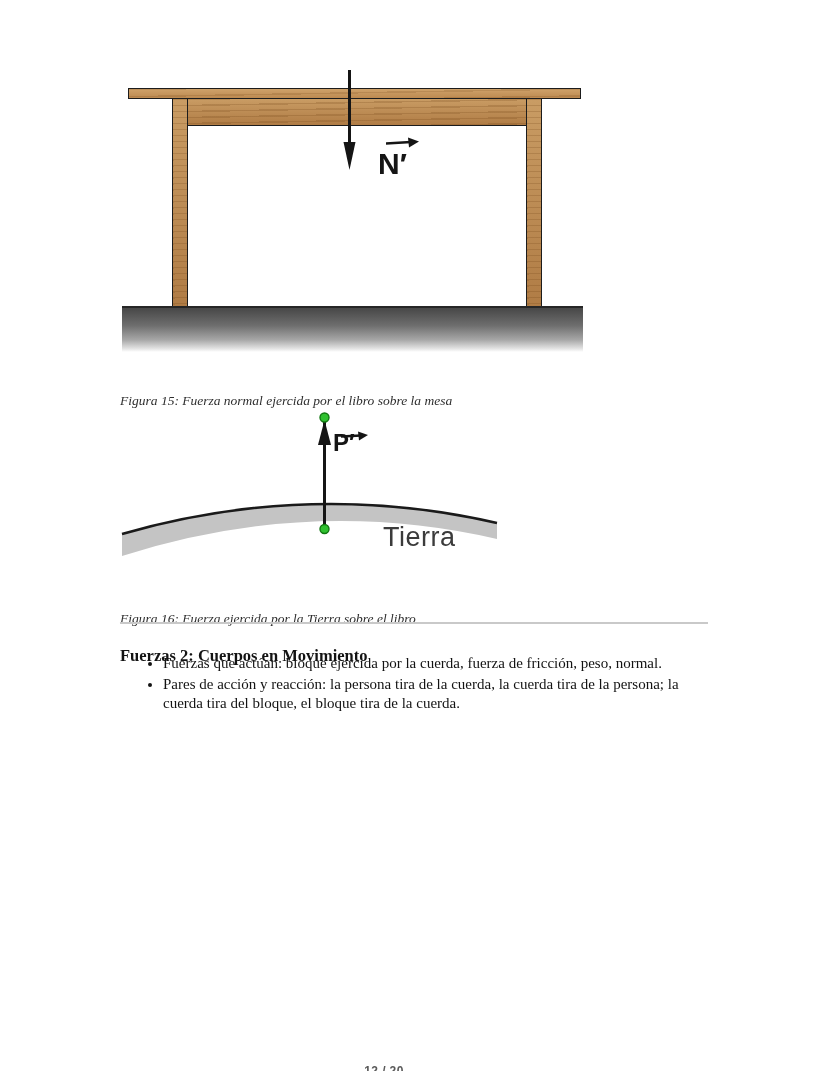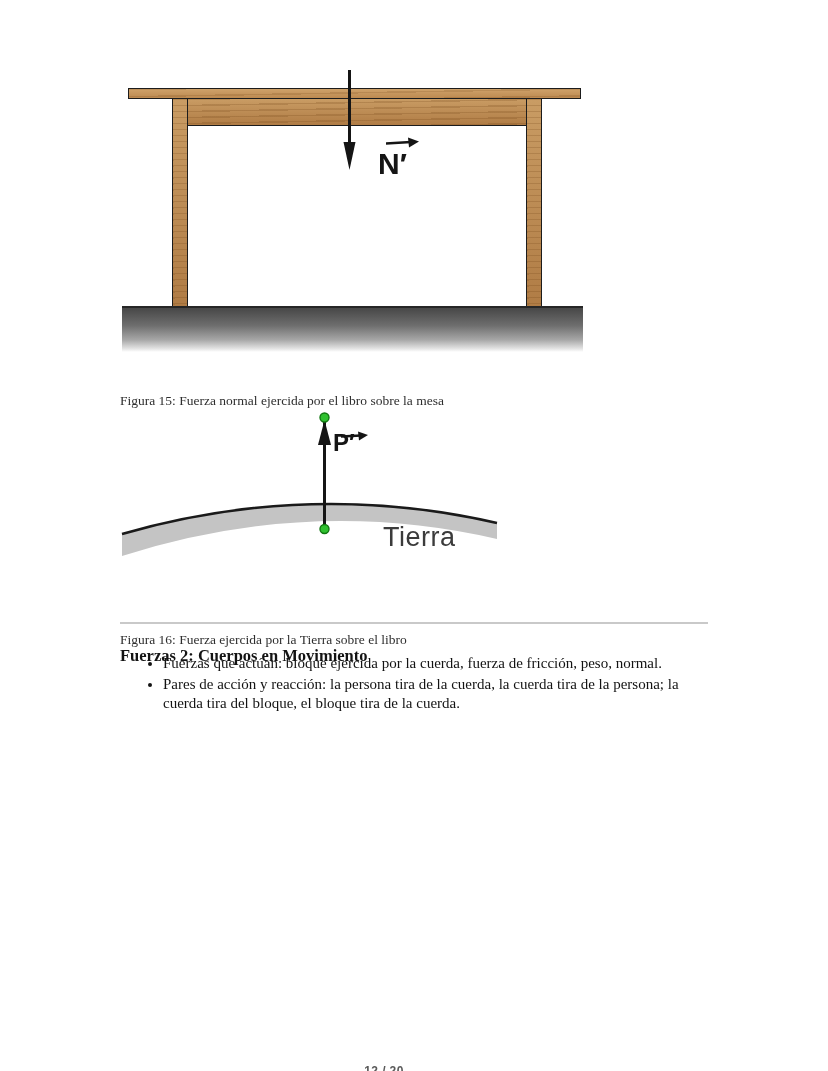--- a/index.html
+++ b/index.html
@@ -43,26 +43,26 @@
     font-weight: bold;
     color: #151515;
     line-height: 1;
     text-align: left;
   }
   .veclabel .overarrow { display: block; margin-left: 8px; margin-bottom: 1px; }
 
   
   .caption {
     position: absolute; left: 120px;
-    font-size: 13.5px; color: #2e2e2e;
+    font-style: italic; font-size: 13.5px; color: #2e2e2e;
     font-family: "Liberation Serif", serif;
     white-space: nowrap;
   }
   .cap15 { top: 379px; }
-  .cap16 { top: 618px; text-align: right; }
+  .cap16 { top: 597px; text-align: right; }
   .rule { position: absolute; left: 120px; top: 622px; width: 588px; height: 2px; background: #c9c9c9; }
 
   .section-heading {
     position: absolute; left: 120px; top: 632px;
     font-size: 16.5px; font-weight: bold; color: #131313;
     font-family: "Liberation Serif", serif;
     white-space: nowrap;
   }
   .bullets {
     position: absolute; left: 120px; top: 654px; width: 612px;

